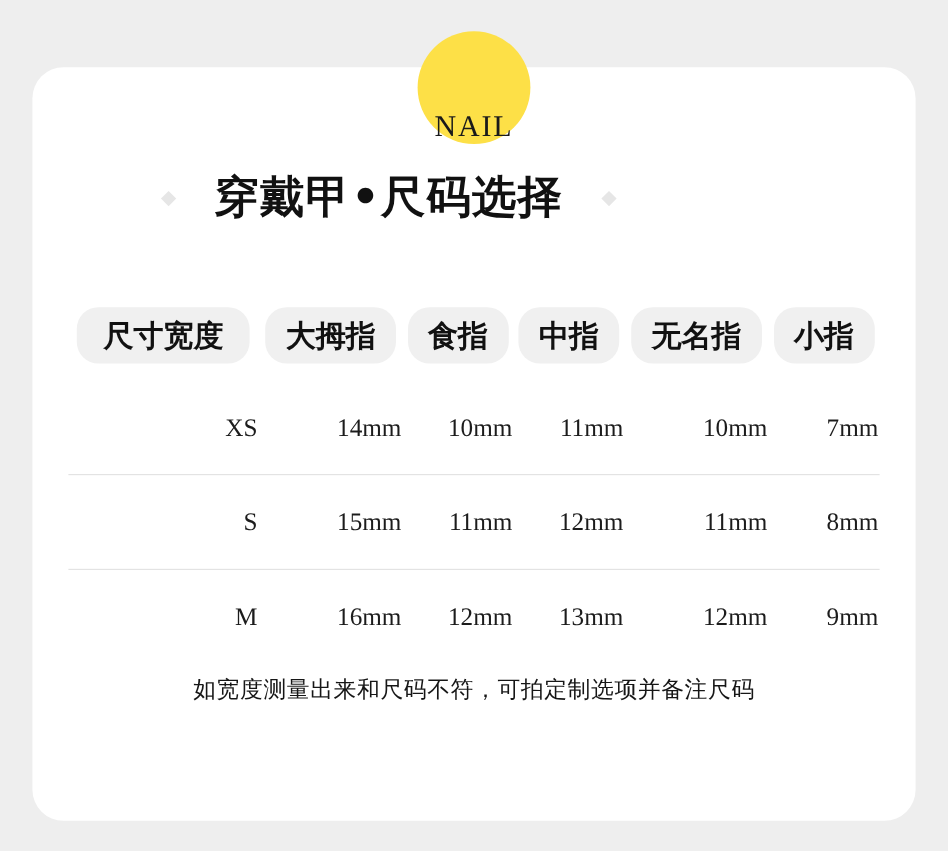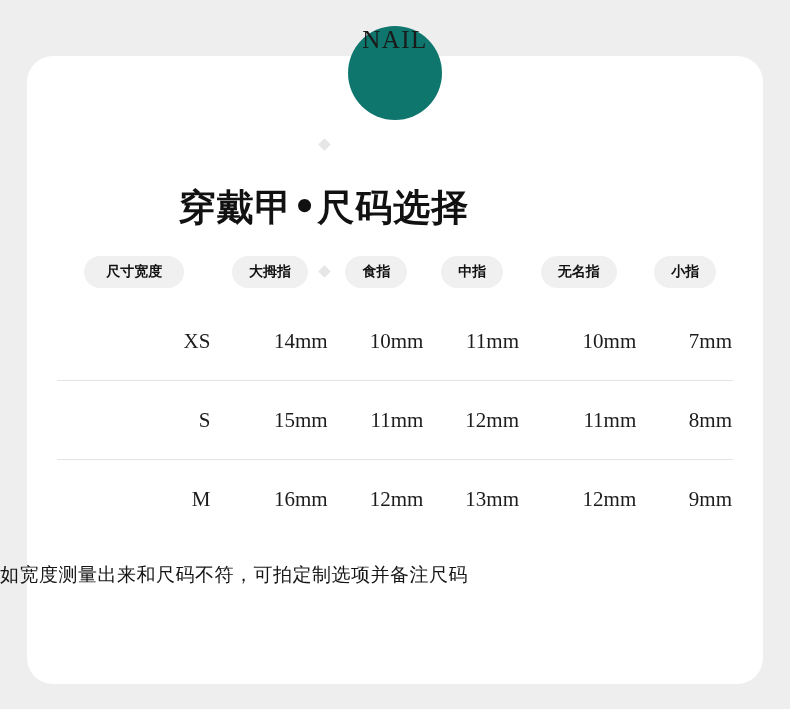--- a/index.html
+++ b/index.html
@@ -28,42 +28,41 @@
     background: #ffffff;
     border-radius: 26px;
   }
   .badge {
     position: absolute;
     left: 348px;
     top: 26px;
     width: 94px;
     height: 94px;
     border-radius: 50%;
-    background: #0f766e;
+    background: #fde047;
     display: flex;
-    align-items: flex-start;
+    align-items: flex-end;
     justify-content: center;
     z-index: 5;
   }
   .badge-text {
     font-family: "Liberation Serif", serif;
     font-size: 25px;
     letter-spacing: 1.5px;
     color: #1a1a1a;
   }
   .title-row {
     position: absolute;
     left: 0;
     top: 140px;
     width: 648px;
     display: flex;
     align-items: center;
     justify-content: center;
     gap: 34px;
-    flex-direction: column;
   }
   .title {
     font-family: "DejaVu Sans", sans-serif;
     font-size: 37px;
     font-weight: bold;
     color: #111111;
     letter-spacing: 1px;
     white-space: nowrap;
   }
   .diamond {
@@ -87,21 +86,21 @@
   }
   .head-cell {
     padding: 0 0 14px 0;
   }
   .pill {
     display: inline-block;
     background: #f0f0f0;
     border-radius: 18px;
     padding: 7px 17px;
     font-family: "DejaVu Sans", sans-serif;
-    font-size: 14px;
+    font-size: 25px;
     font-weight: bold;
     color: #111111;
     white-space: nowrap;
   }
   .pill.wide {
     padding: 7px 22px;
   }
   table.size-table tbody td {
     font-family: "Liberation Serif", serif;
     font-size: 21px;
@@ -116,21 +115,21 @@
   .divider-line {
     height: 1px;
     background: #e3e3e3;
     width: 100%;
   }
   .note {
     position: absolute;
     left: 0;
     top: 562px;
     width: 790px;
-    text-align: left;
+    text-align: center;
     font-family: "DejaVu Sans", sans-serif;
     font-size: 19px;
     color: #161616;
     letter-spacing: 0.5px;
   }
 </style>
 </head>
 <body>
 
 <div class="page">

